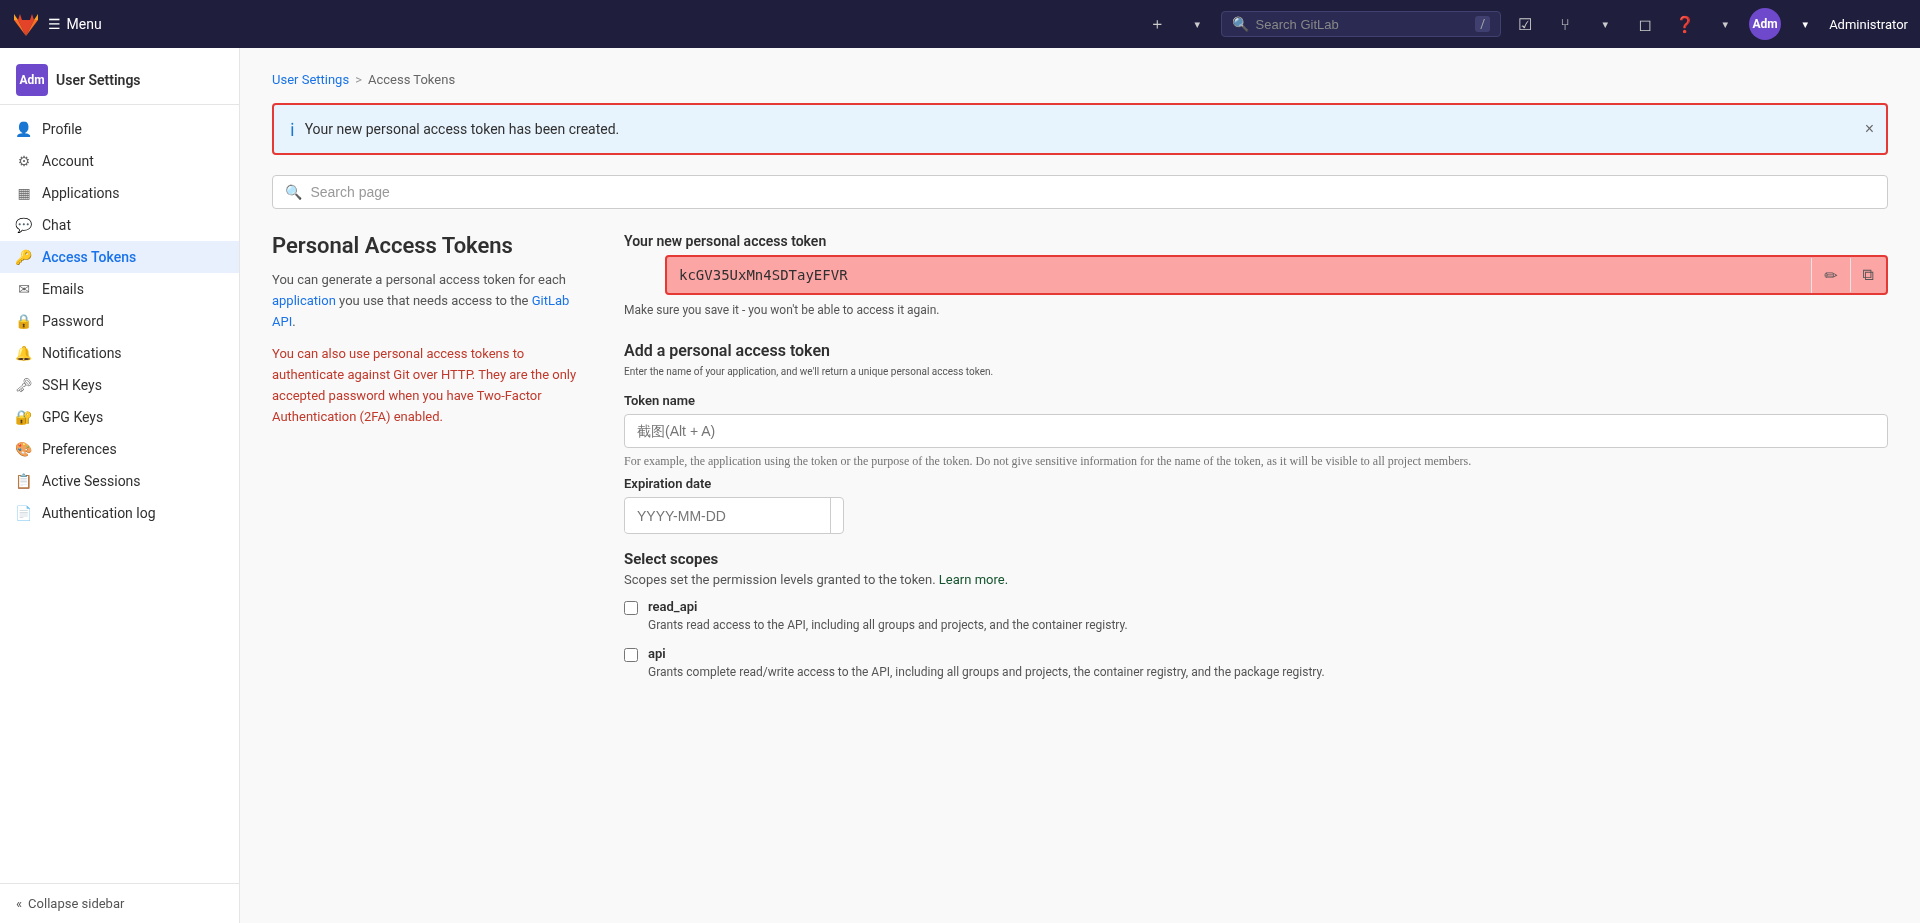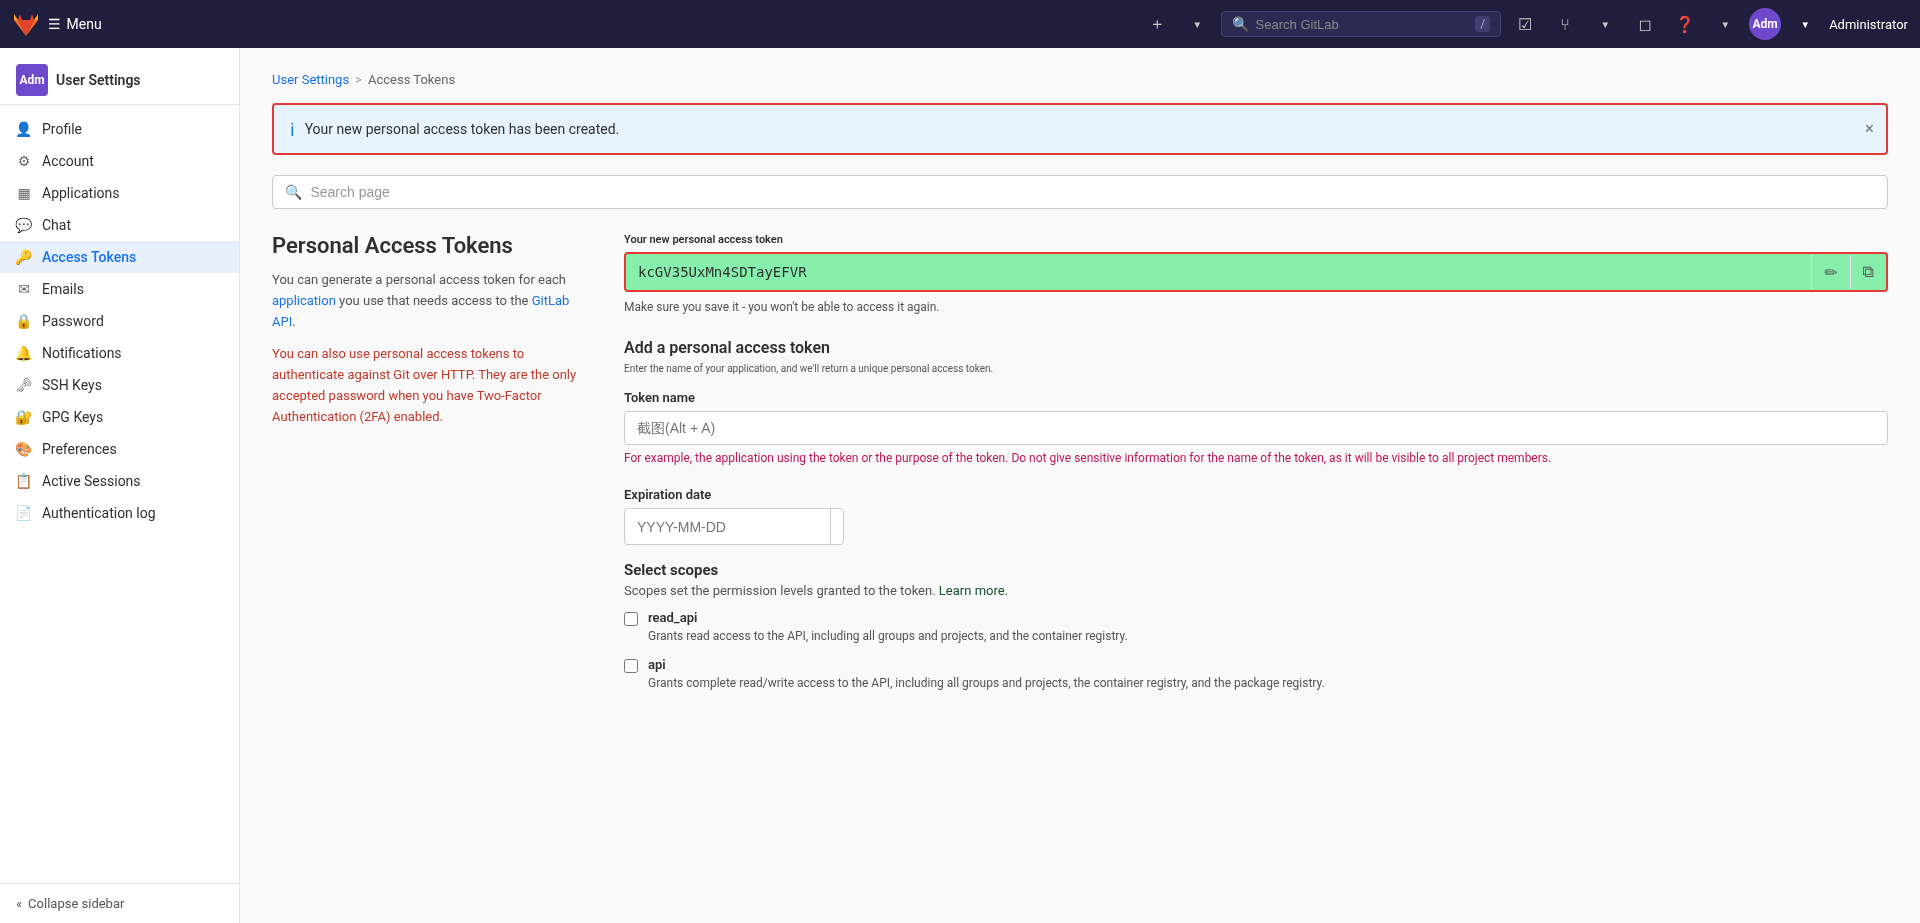--- a/index.html
+++ b/index.html
@@ -242,32 +242,33 @@
     .section-desc {
       font-size: 13px;
       color: #555;
       line-height: 1.6;
       margin-bottom: 12px;
     }
     .section-desc a { color: #1a73e8; text-decoration: none; }
 
     
     .token-display-label {
-      font-size: 11px;
+      font-size: 14px;
       font-weight: 600;
       color: #303030;
       margin-bottom: 6px;
     }
     .token-display-box {
       display: flex;
       align-items: center;
       border: 2px solid #e53935;
       border-radius: 4px;
-      background: #86efac;
+      background: #fca5a5;
       margin-bottom: 8px;
+      margin-left: 41px;
     }
     .token-display-input {
       flex: 1;
       border: none;
       outline: none;
       padding: 10px 12px;
       font-size: 14px;
       font-family: monospace;
       color: #303030;
       background: transparent;
@@ -318,23 +319,24 @@
       border-radius: 4px;
       padding: 8px 12px;
       font-size: 14px;
       outline: none;
       color: #303030;
       background: #fff;
       margin-bottom: 4px;
     }
     .form-hint {
       font-size: 12px;
-      color: #be185d;
-      margin-bottom: 20px;
+      color: #737373;
+      margin-bottom: 6px;
       line-height: 1.5;
+      font-family: Liberation Serif, serif;
     }
     .expiry-row {
       display: flex;
       align-items: center;
       gap: 0;
       border: 1px solid #ccc;
       border-radius: 4px;
       background: #fff;
       overflow: hidden;
       width: 220px;

